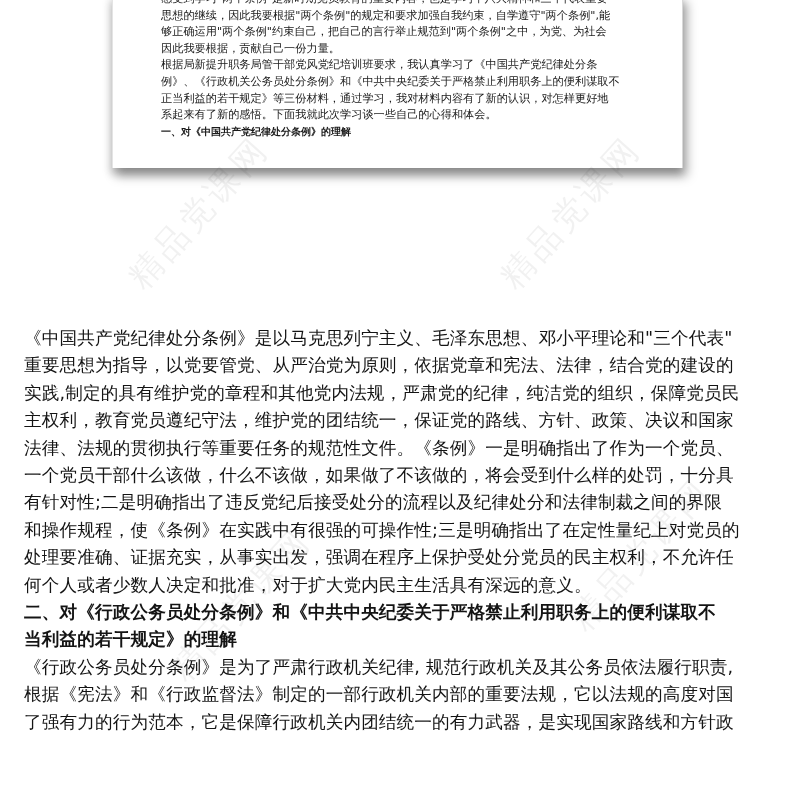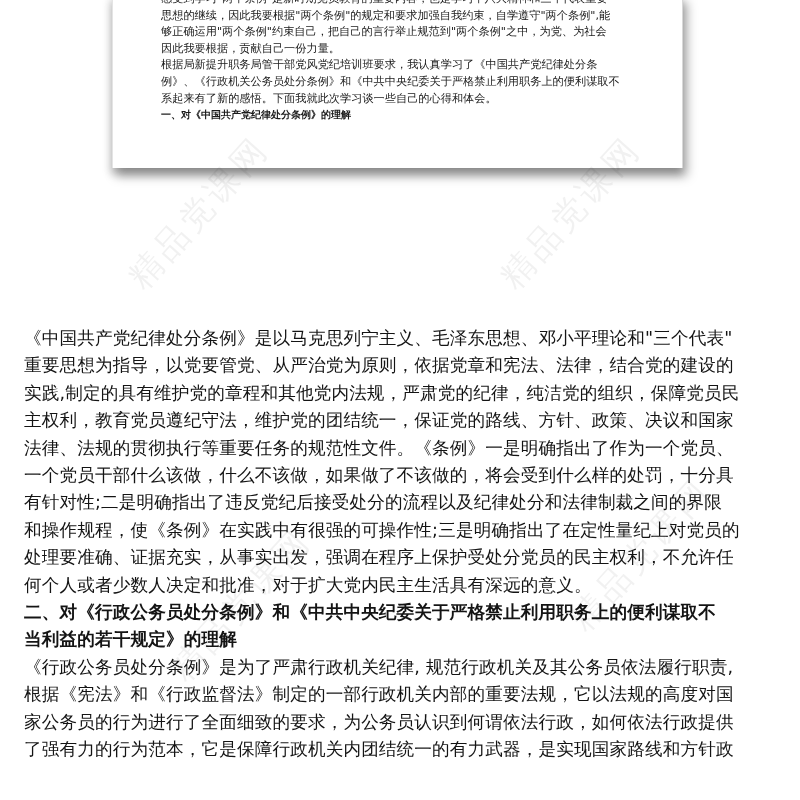--- a/index.html
+++ b/index.html
@@ -85,20 +85,21 @@
 <body>
 
 <div class="page-card">
   <div class="inner">
     <span class="line" style="margin-top:-3px;">感受到学习"两个条例"是新时期党员教育的重要内容，也是学习十八大精神和三个代表重要</span>
     <span class="line">思想的继续，因此我要根据"两个条例"的规定和要求加强自我约束，自学遵守"两个条例",能</span>
     <span class="line">够正确运用"两个条例"约束自己，把自己的言行举止规范到"两个条例"之中，为党、为社会</span>
     <span class="line">因此我要根据，贡献自己一份力量。</span>
     <span class="line">根据局新提升职务局管干部党风党纪培训班要求，我认真学习了《中国共产党纪律处分条</span>
     <span class="line">例》、《行政机关公务员处分条例》和《中共中央纪委关于严格禁止利用职务上的便利谋取不</span>
+    <span class="line">正当利益的若干规定》等三份材料，通过学习，我对材料内容有了新的认识，对怎样更好地</span>
     <span class="line">系起来有了新的感悟。下面我就此次学习谈一些自己的心得和体会。</span>
     <span class="line heading">一、对《中国共产党纪律处分条例》的理解</span>
   </div>
 </div>
 
 <div class="watermark" style="left:118px; top:268px;">精品党课网</div>
 <div class="watermark" style="left:490px; top:268px;">精品党课网</div>
 <div class="watermark" style="left:160px; top:660px;">精品党课网</div>
 <div class="watermark" style="left:560px; top:610px;">精品党课网</div>
 
@@ -115,16 +116,15 @@
     <span class="line">处理要准确、证据充实，从事实出发，强调在程序上保护受处分党员的民主权利，不允许任</span>
     <span class="line">何个人或者少数人决定和批准，对于扩大党内民主生活具有深远的意义。</span>
   </div>
   <div>
     <span class="line heading">二、对《行政公务员处分条例》和《中共中央纪委关于严格禁止利用职务上的便利谋取不</span>
     <span class="line heading">当利益的若干规定》的理解</span>
   </div>
   <div>
     <span class="line">《行政公务员处分条例》是为了严肃行政机关纪律, 规范行政机关及其公务员依法履行职责,</span>
     <span class="line">根据《宪法》和《行政监督法》制定的一部行政机关内部的重要法规，它以法规的高度对国</span>
-    <span class="line">家公务员的行为进行了全面细致的要求，为公务员认识到何谓依法行政，如何依法行政提供</span>
     <span class="line">了强有力的行为范本，它是保障行政机关内团结统一的有力武器，是实现国家路线和方针政</span>
   </div>
 </div>
 
 </body></html>

